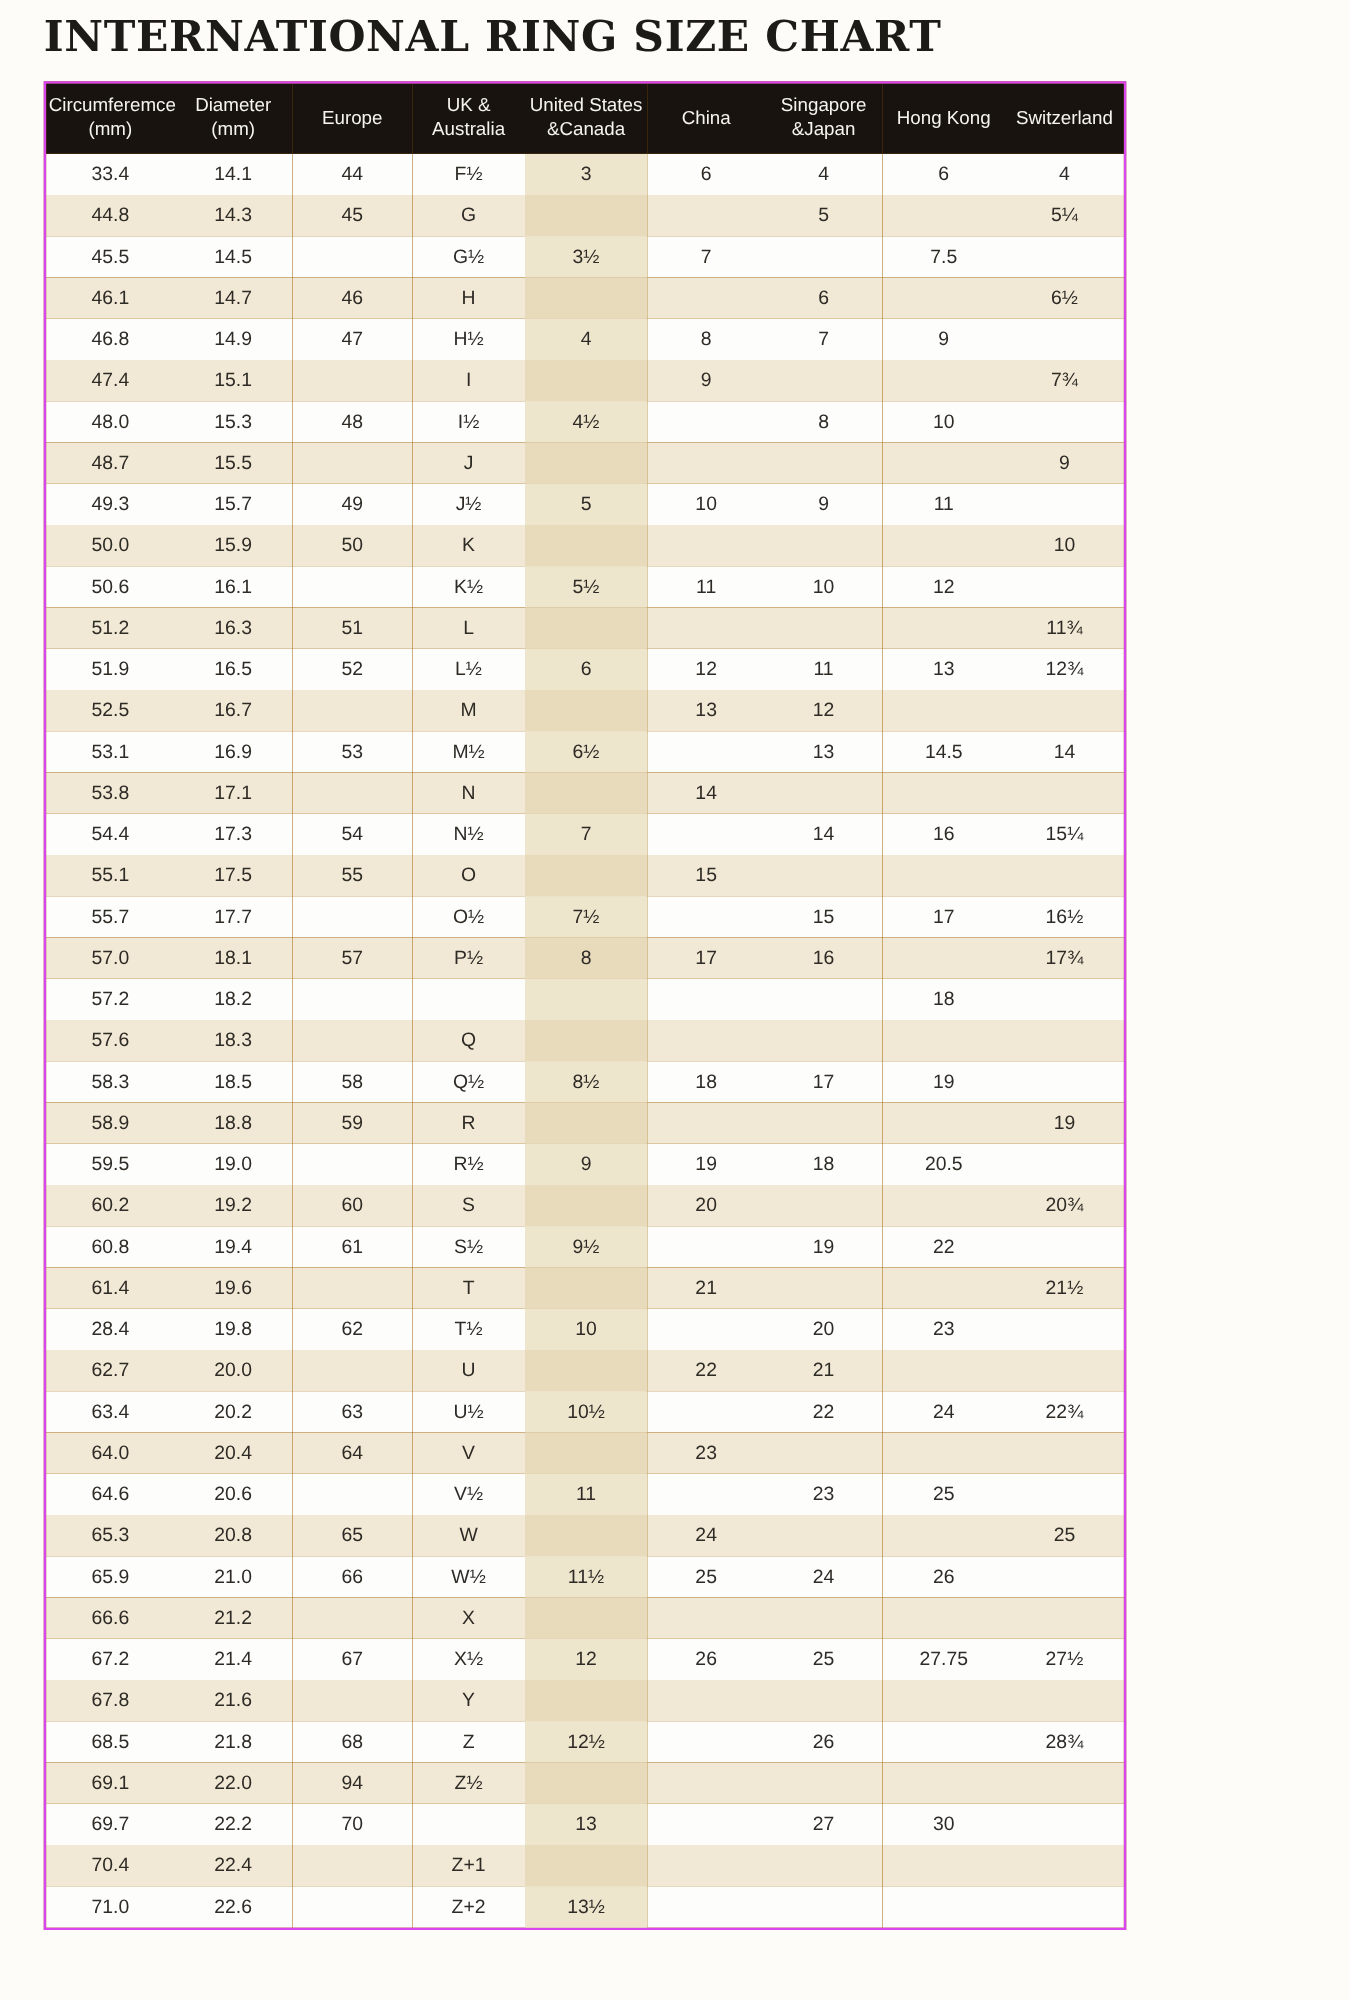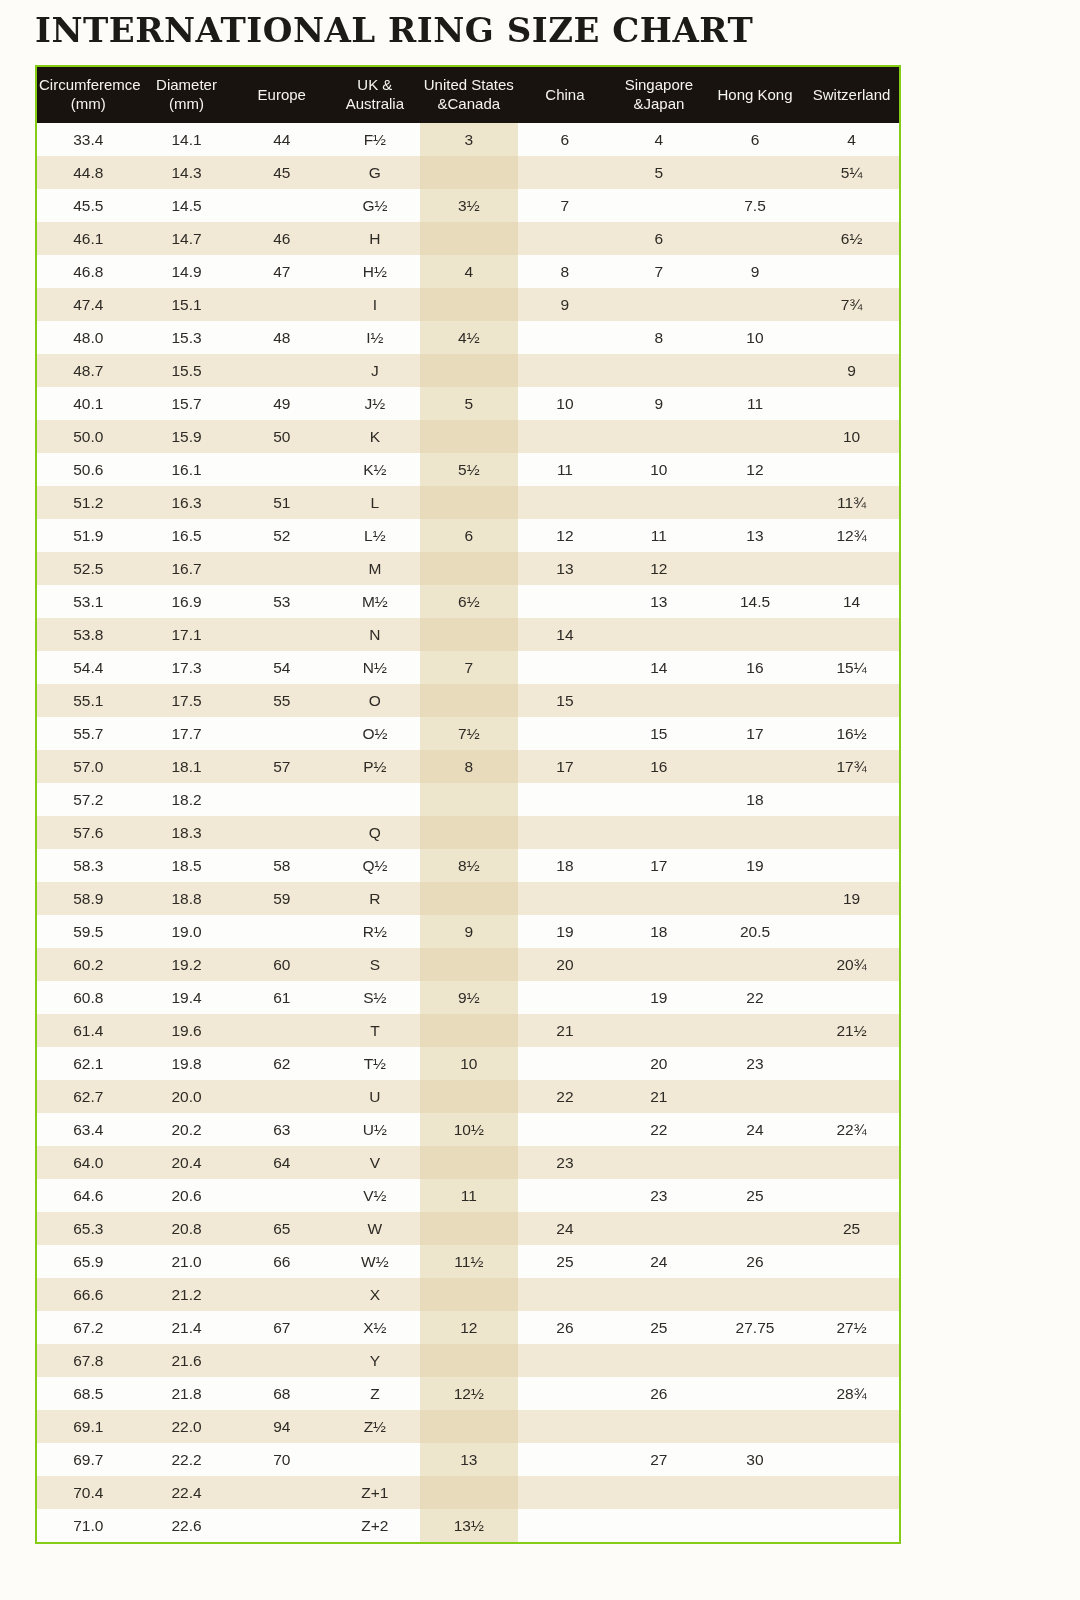--- a/index.html
+++ b/index.html
@@ -18,21 +18,21 @@
   .title {
     font-family: "DejaVu Serif", serif;
     font-weight: bold;
     font-size: 34px;
     letter-spacing: 0.5px;
     color: #1d1b18;
     margin: 4px 0 15px 0;
     white-space: nowrap;
   }
   .table-wrap {
-    border: 2px solid #84cc16;
+    border: 2px solid #d946ef;
     background: #a16207;
   }
   table {
     width: 100%;
     border-collapse: collapse;
     table-layout: fixed;
   }
   col.c1 { width: 11.9%; }
   col.c2 { width: 10.9%; }
   col.c3 { width: 11.2%; }
@@ -188,21 +188,21 @@
             <td>15.5</td>
             <td></td>
             <td>J</td>
             <td class="us"></td>
             <td></td>
             <td></td>
             <td></td>
             <td>9</td>
           </tr>
           <tr>
-            <td>40.1</td>
+            <td>49.3</td>
             <td>15.7</td>
             <td>49</td>
             <td>J½</td>
             <td class="us">5</td>
             <td>10</td>
             <td>9</td>
             <td>11</td>
             <td></td>
           </tr>
           <tr>
@@ -408,21 +408,21 @@
             <td>19.6</td>
             <td></td>
             <td>T</td>
             <td class="us"></td>
             <td>21</td>
             <td></td>
             <td></td>
             <td>21½</td>
           </tr>
           <tr>
-            <td>62.1</td>
+            <td>28.4</td>
             <td>19.8</td>
             <td>62</td>
             <td>T½</td>
             <td class="us">10</td>
             <td></td>
             <td>20</td>
             <td>23</td>
             <td></td>
           </tr>
           <tr>

